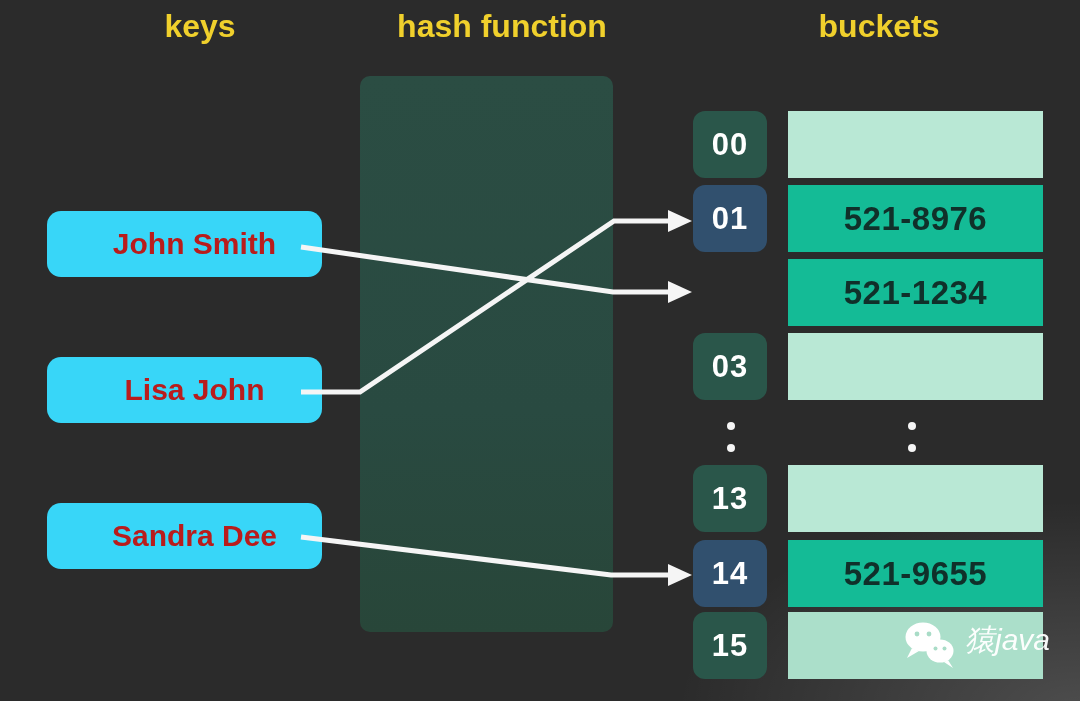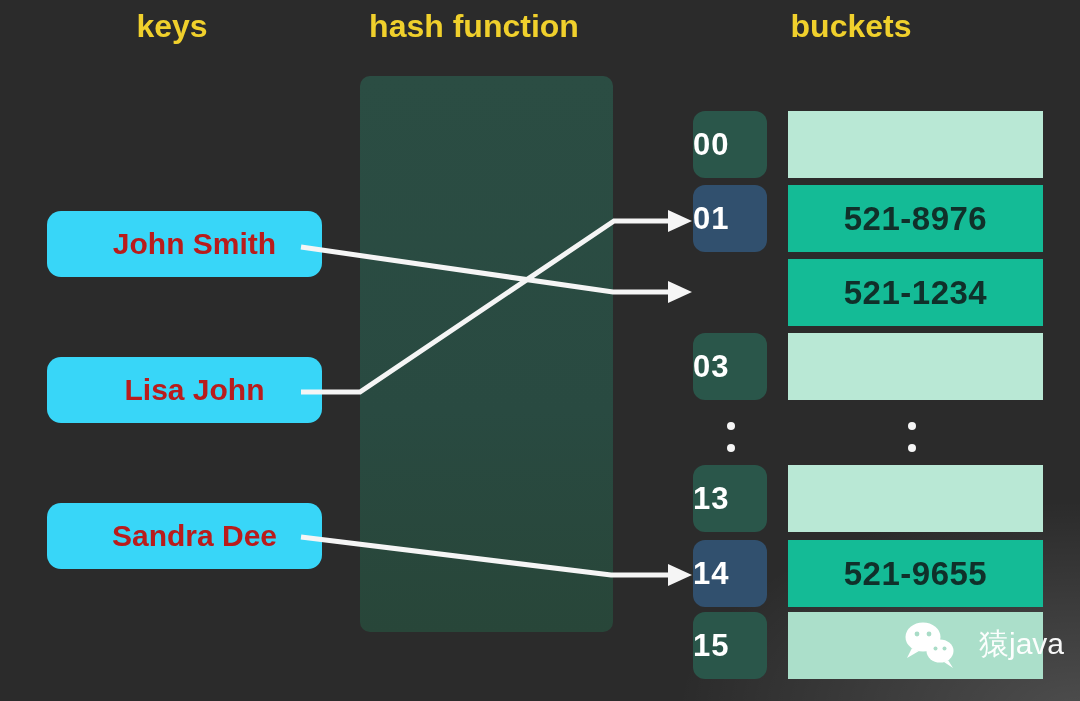--- a/index.html
+++ b/index.html
@@ -14,20 +14,21 @@
     position:absolute;right:0;bottom:0;width:460px;height:230px;
     background:radial-gradient(ellipse at 100% 105%, rgba(255,255,255,0.16), rgba(255,255,255,0.0) 62%);
     pointer-events:none;
   }
   .title{
     position:absolute;top:8px;
     transform:translateX(-50%);
     color:#f0d02c;
     font-size:32px;font-weight:bold;
     white-space:nowrap;
+    margin-left:28px;
   }
   .title-keys{left:172px;}
   .title-hash{left:474px;}
   .title-buckets{left:851px;}
 
   .hash-box{
     position:absolute;left:360px;top:76px;width:253px;height:556px;
     background:linear-gradient(180deg,#2b4d43 0%,#294a41 60%,#284639 100%);
     border-radius:10px;
   }
@@ -38,21 +39,21 @@
     display:flex;align-items:center;justify-content:center;
     color:#b91c1c;font-size:30px;font-weight:bold;padding-left:20px;
   }
   .key-john{top:211px;}
   .key-lisa{top:357px;}
   .key-sandra{top:503px;}
 
   .idx{
     position:absolute;left:693px;width:74px;height:67px;
     border-radius:12px;
-    display:flex;align-items:center;justify-content:flex-start;
+    display:flex;align-items:center;justify-content:center;
     color:#ffffff;font-size:31px;font-weight:bold;letter-spacing:1px;
   }
   .idx.green{background:#2a564a;}
   .idx.blue{background:#31506e;}
 
   .bucket{
     position:absolute;left:788px;width:255px;height:67px;
     border-radius:0;
     display:flex;align-items:center;justify-content:center;
     color:#10302a;font-size:33px;font-weight:bold;letter-spacing:0.5px;
@@ -69,23 +70,24 @@
     display:flex;flex-direction:column;justify-content:space-between;
   }
   .vdots span{width:8px;height:8px;border-radius:50%;background:#f5f5f5;display:block;}
   .vdots-idx{left:727px;}
   .vdots-bkt{left:908px;}
 
   .arrow-layer{position:absolute;left:0;top:0;width:1080px;height:701px;pointer-events:none;}
 
   .watermark{
     position:absolute;left:903px;top:620px;
-    display:flex;align-items:center;gap:22px;
+    display:flex;gap:8px;
     color:rgba(255,255,255,0.96);
     font-size:30px;
+    font-style:italic;
   }
 </style>
 </head>
 <body>
 
 <div class="canvas">
 
   <div class="corner-glow"></div>
 
   <div class="title title-keys">keys</div>

